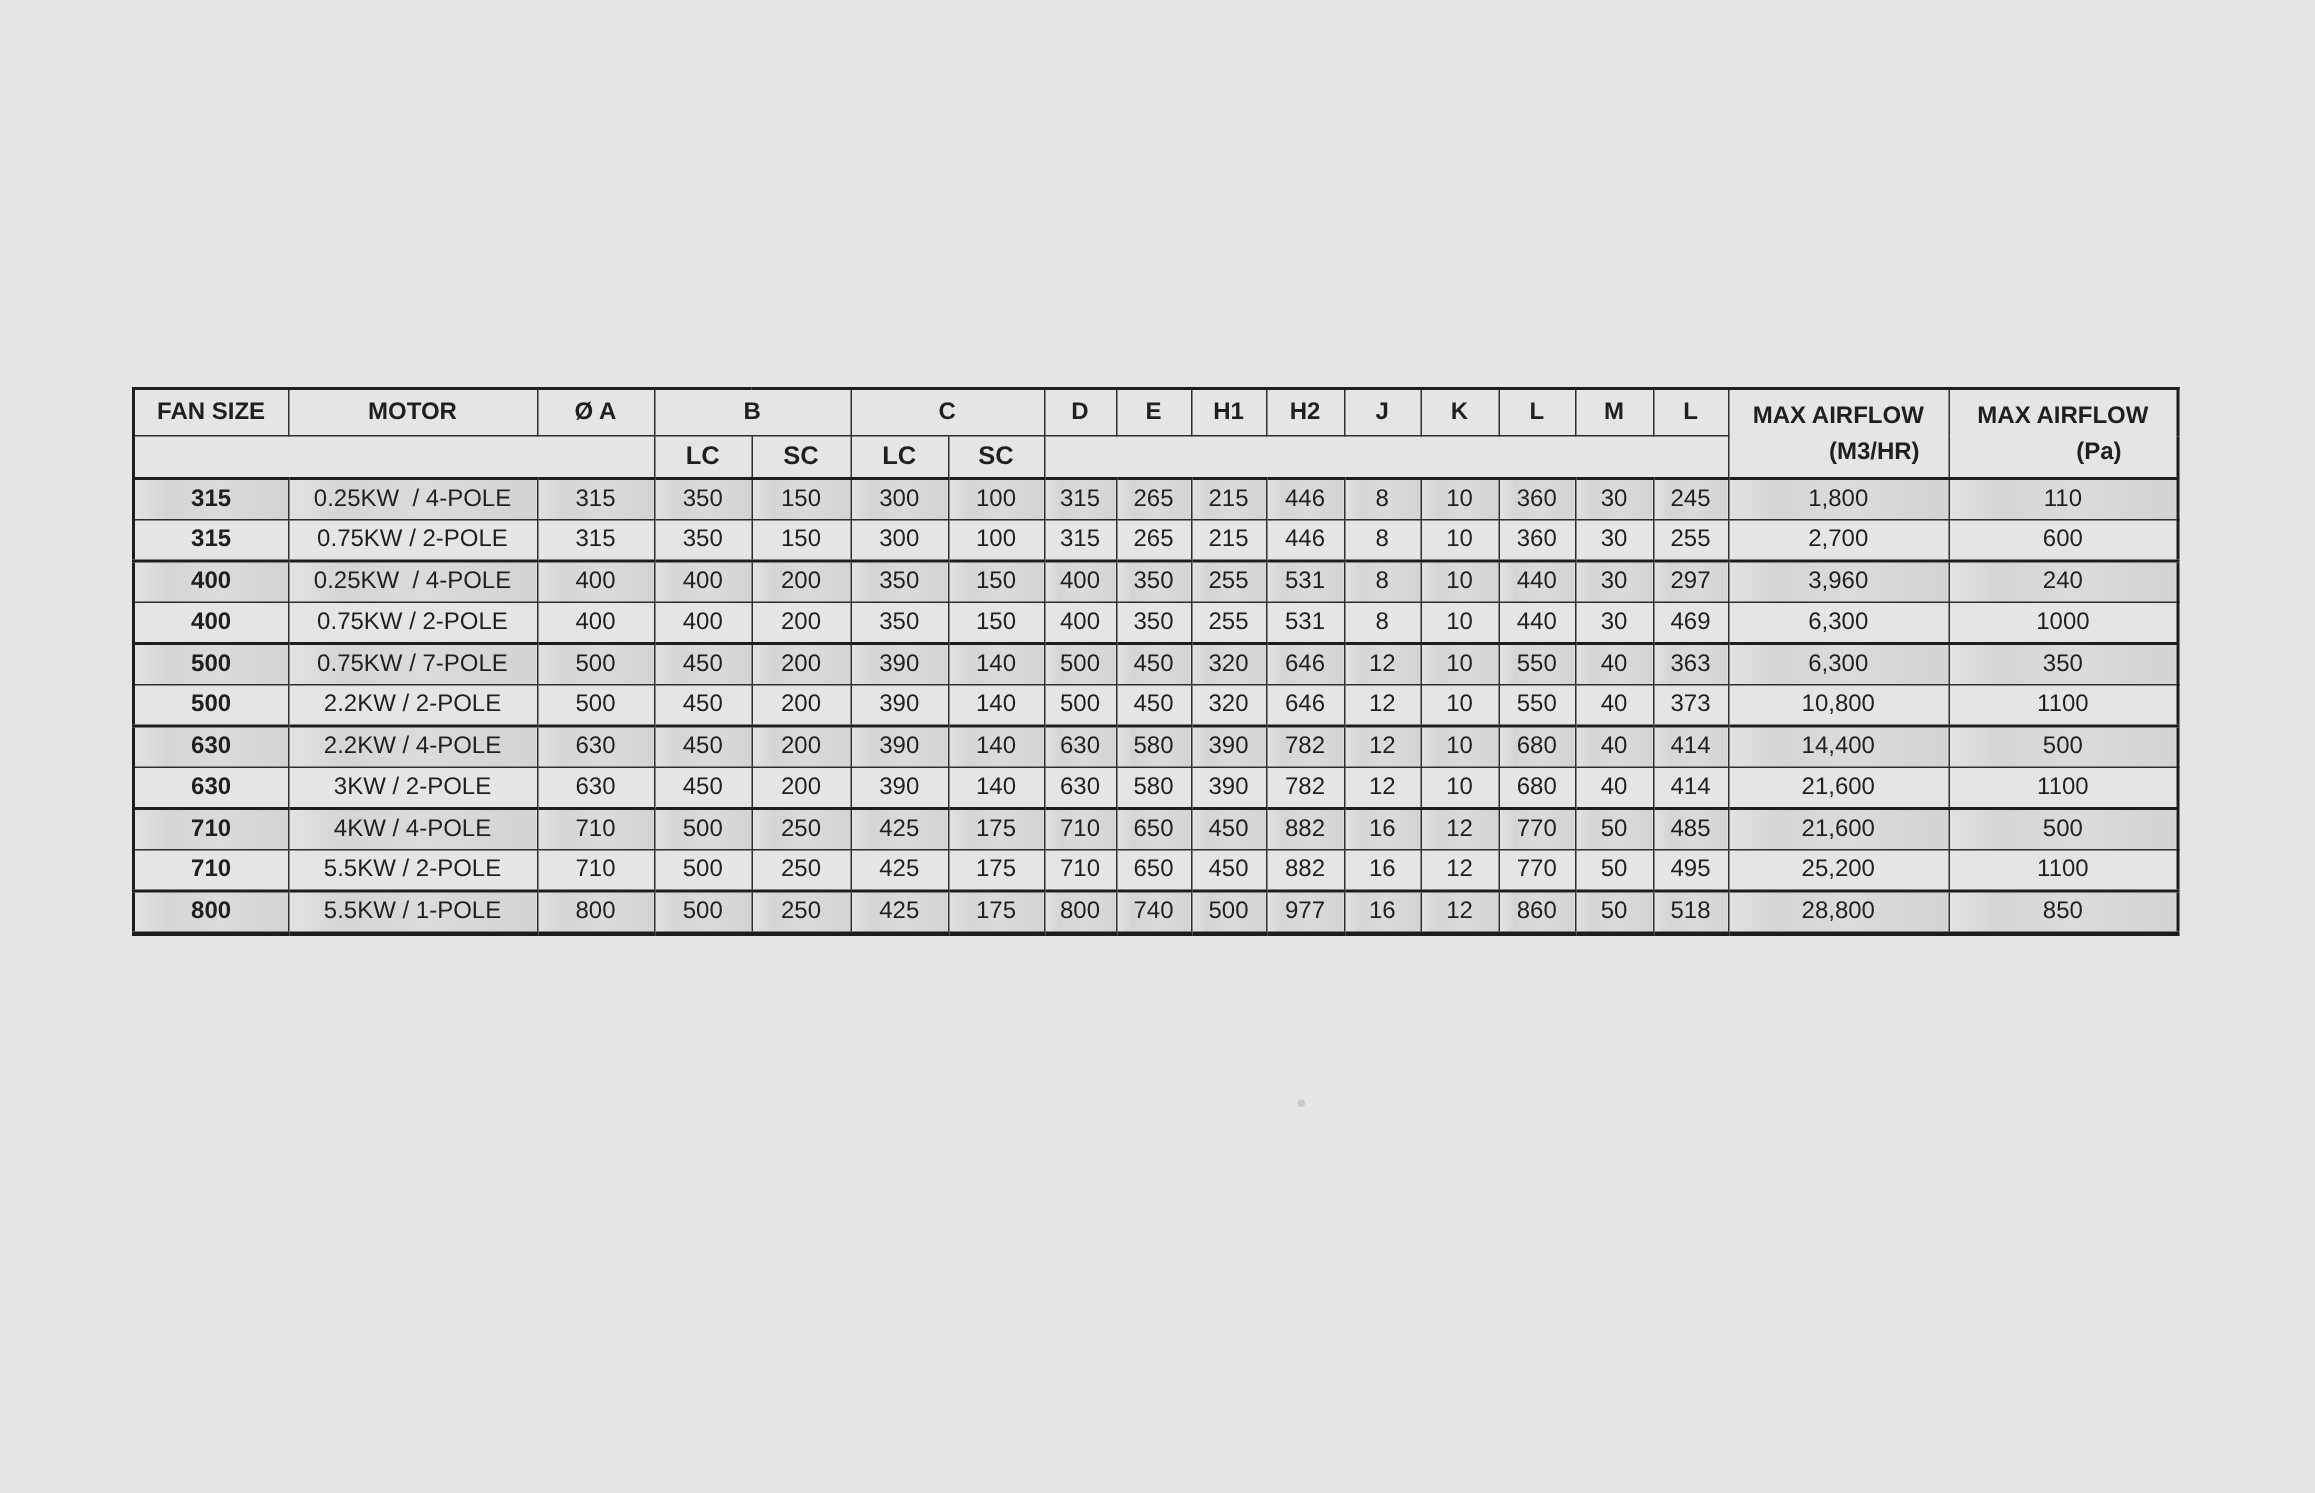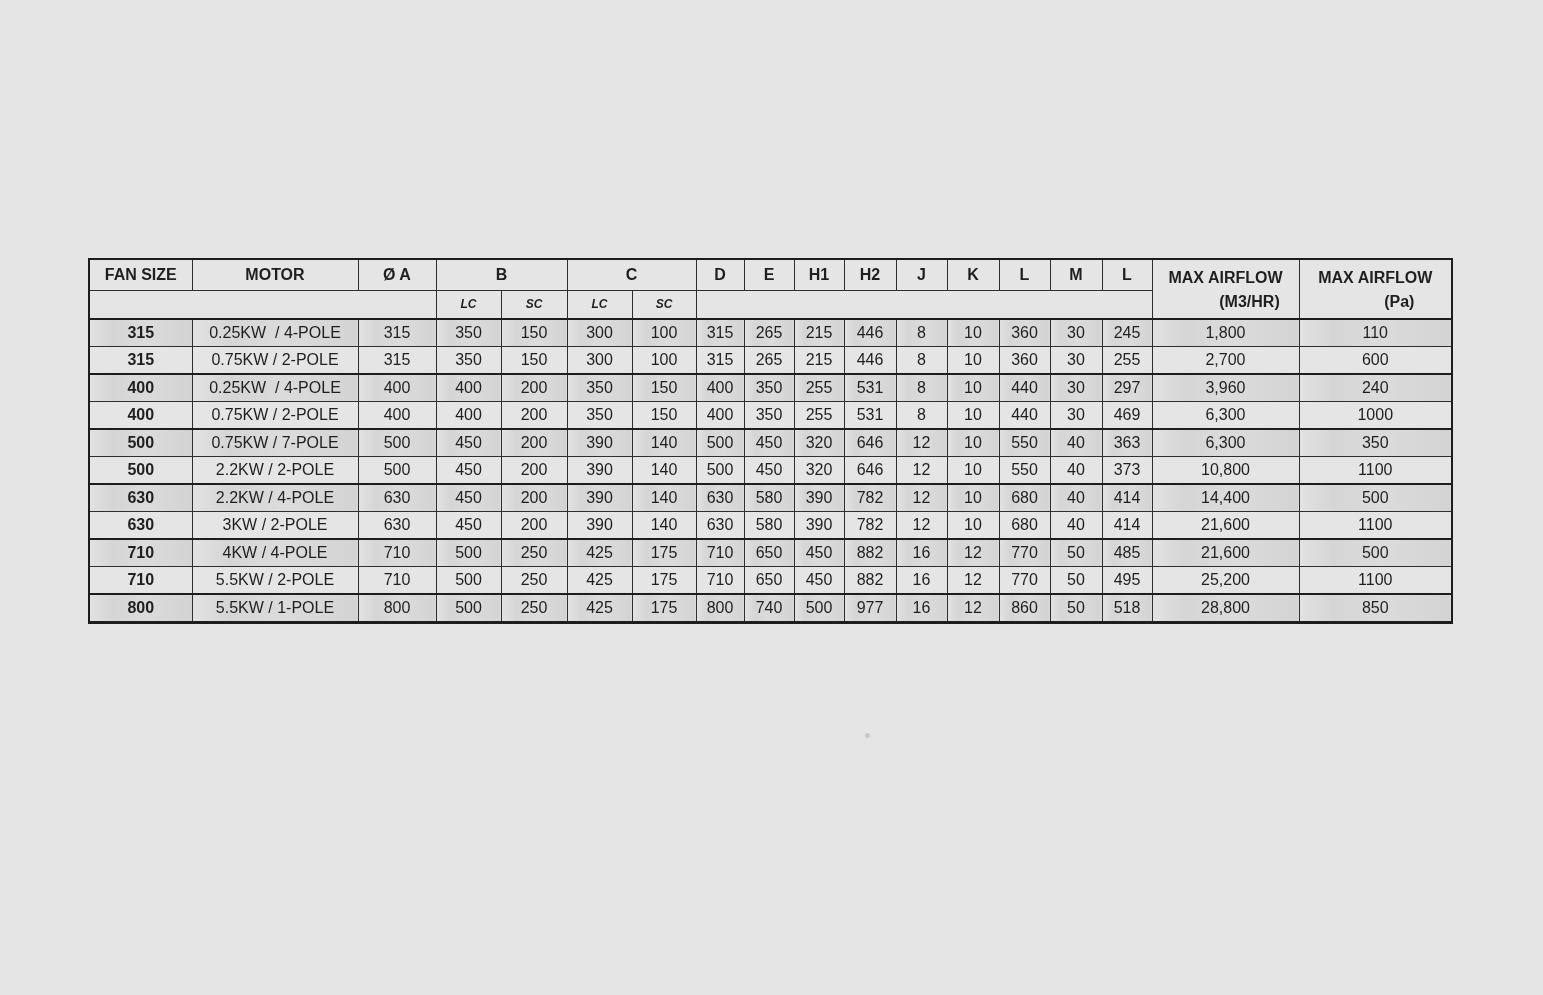--- a/index.html
+++ b/index.html
@@ -37,21 +37,21 @@
     vertical-align: middle;
     padding: 0;
     overflow: hidden;
     white-space: nowrap;
     font-size: 16px;
     line-height: 1.1;
   }
 
   
   .spec-table thead tr.hr1 th { height: 30px; font-weight: bold; }
-  .spec-table thead tr.hr2 th { height: 27px; font-weight: bold; font-size: 12px; font-style: italic; }
+  .spec-table thead tr.hr2 th { height: 27px; font-weight: bold; font-size: 17px; }
   .spec-table thead th.spacer { border-top: 1px solid #2e2e2e; }
 
   .spec-table th.two-line {
     font-weight: bold;
     vertical-align: middle;
   }
   .spec-table th.two-line .l1 { display: block; margin-top: 2px; }
   .spec-table th.two-line .l2 { display: block; margin-top: 6px; padding-left: 48px; }
 
   

